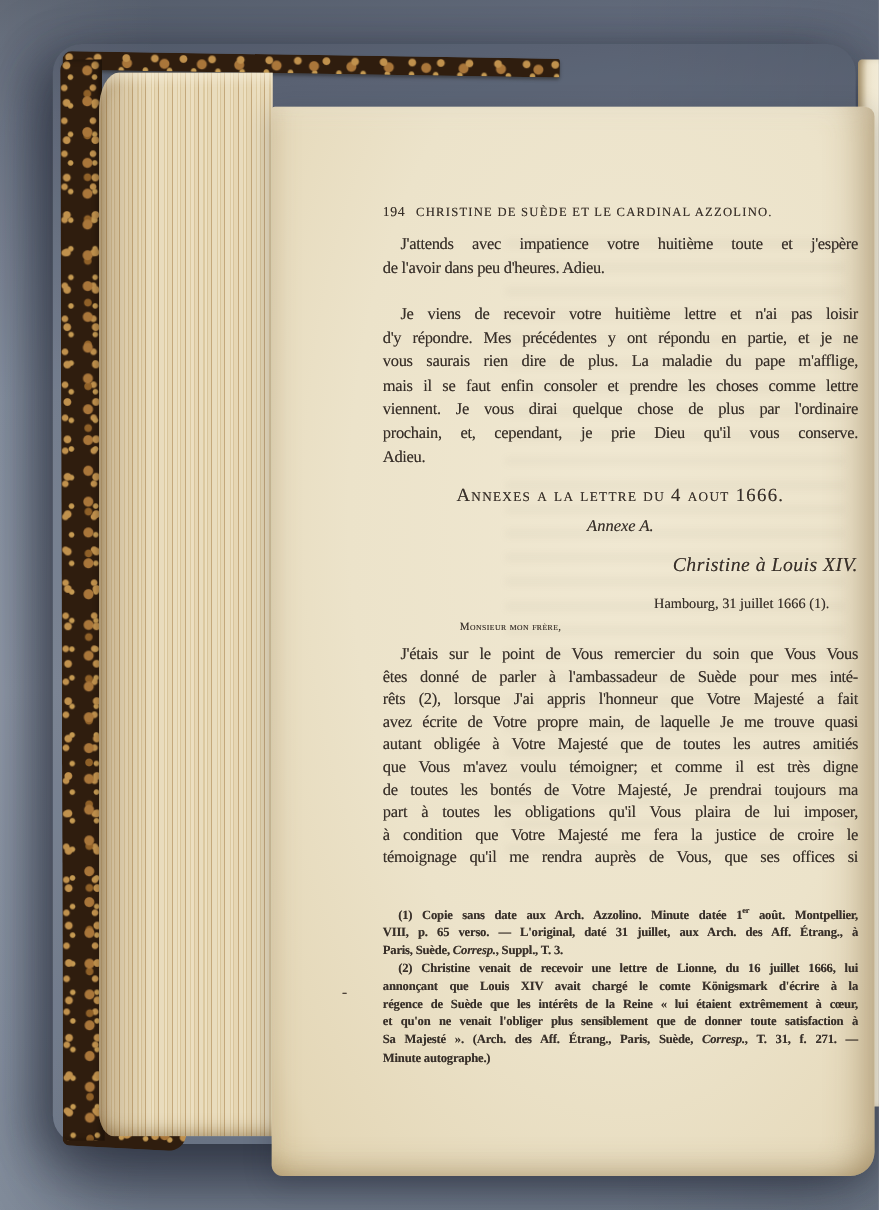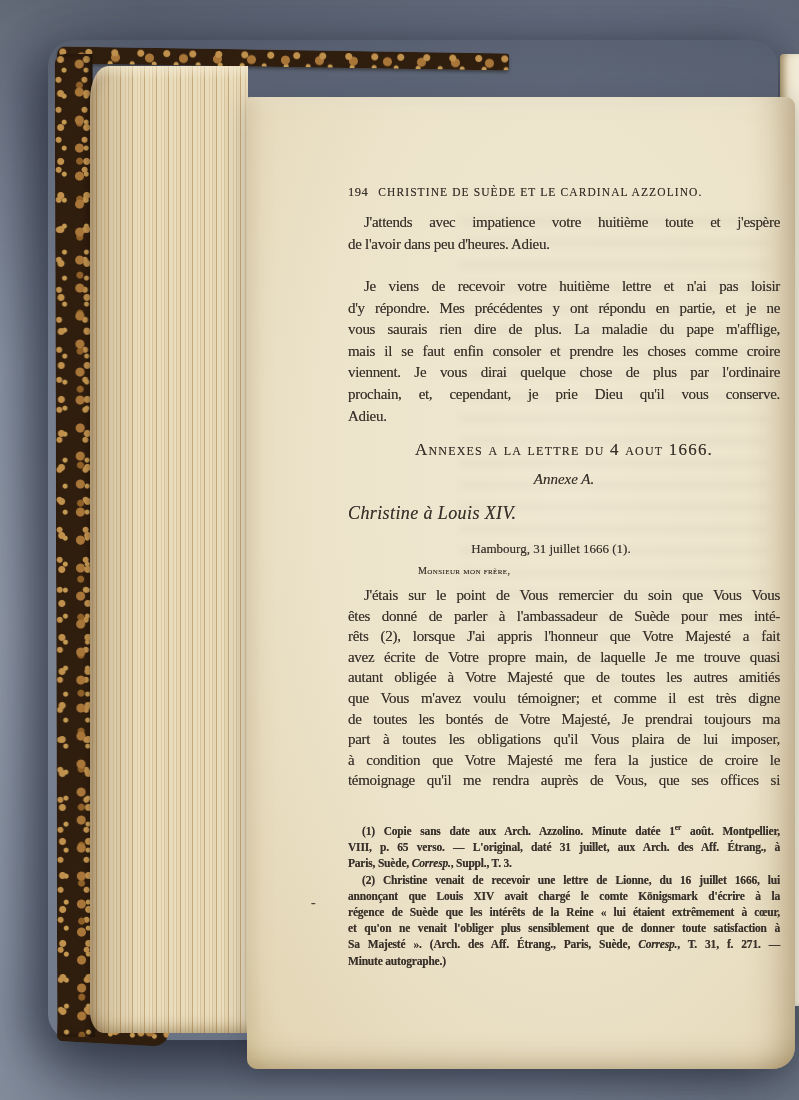--- a/index.html
+++ b/index.html
@@ -58,22 +58,22 @@
   .running-head{top:88px;display:flex;align-items:baseline;font-size:12.5px;}
   .page-number{letter-spacing:.5px;margin-right:10px;}
   .running-title{flex:1;text-align:left;letter-spacing:1.1px;font-size:11.5px;white-space:nowrap;}
   .body-par{font-size:15px;line-height:21.6px;letter-spacing:-0.3px;}
   .letter-par{font-size:15px;line-height:20.6px;letter-spacing:-0.3px;}
   .line{text-align:justify;text-align-last:justify;}
   .line.end{text-align-last:left;}
   .ind{text-indent:16px;}
   .annex-heading{top:343px;text-align:center;font-variant:small-caps;font-size:17px;letter-spacing:1.2px;}
   .annex-sub{top:374px;text-align:center;font-style:italic;font-size:15px;}
-  .letter-title{top:406px;text-align:left;font-style:italic;font-size:18px;letter-spacing:.4px;}
-  .dateline{top:444px;text-align:center;padding-right:26px;box-sizing:border-box;font-size:13px;}
+  .letter-title{top:406px;text-align:right;font-style:italic;font-size:18px;letter-spacing:.4px;}
+  .dateline{top:444px;text-align:right;padding-right:26px;box-sizing:border-box;font-size:13px;}
   .salutation{top:468px;padding-left:70px;box-sizing:border-box;font-variant:small-caps;font-size:10px;letter-spacing:.4px;}
   .footnotes{top:723px;font-size:11.5px;line-height:16.2px;letter-spacing:-0.2px;font-weight:bold;}
   .footnotes .ind{text-indent:14px;}
   .fn-sup{font-size:7.5px;vertical-align:5px;}
   .it{font-style:italic;}
   .stray-mark{position:absolute;left:64px;top:798px;font-size:14px;color:#4a4036;}
   .p1{top:115px;} .p2{top:179px;} .letter-body{top:488px;}
 </style>
 </head>
 <body>
@@ -98,21 +98,21 @@
 
     <div class="tblock body-par p1">
       <div class="line ind">J'attends avec impatience votre huitième toute et j'espère</div>
       <div class="line end">de l'avoir dans peu d'heures. Adieu.</div>
     </div>
 
     <div class="tblock body-par p2">
       <div class="line ind">Je viens de recevoir votre huitième lettre et n'ai pas loisir</div>
       <div class="line">d'y répondre. Mes précédentes y ont répondu en partie, et je ne</div>
       <div class="line">vous saurais rien dire de plus. La maladie du pape m'afflige,</div>
-      <div class="line">mais il se faut enfin consoler et prendre les choses comme croire</div>
+      <div class="line">mais il se faut enfin consoler et prendre les choses comme lettre</div>
       <div class="line">viennent. Je vous dirai quelque chose de plus par l'ordinaire</div>
       <div class="line">prochain, et, cependant, je prie Dieu qu'il vous conserve.</div>
       <div class="line end">Adieu.</div>
     </div>
 
     <div class="tblock annex-heading">Annexes a la lettre du 4 aout 1666.</div>
     <div class="tblock annex-sub">Annexe A.</div>
     <div class="tblock letter-title">Christine à Louis XIV.</div>
     <div class="tblock dateline">Hambourg, 31 juillet 1666 (1).</div>
     <div class="tblock salutation">Monsieur mon frère,</div>

